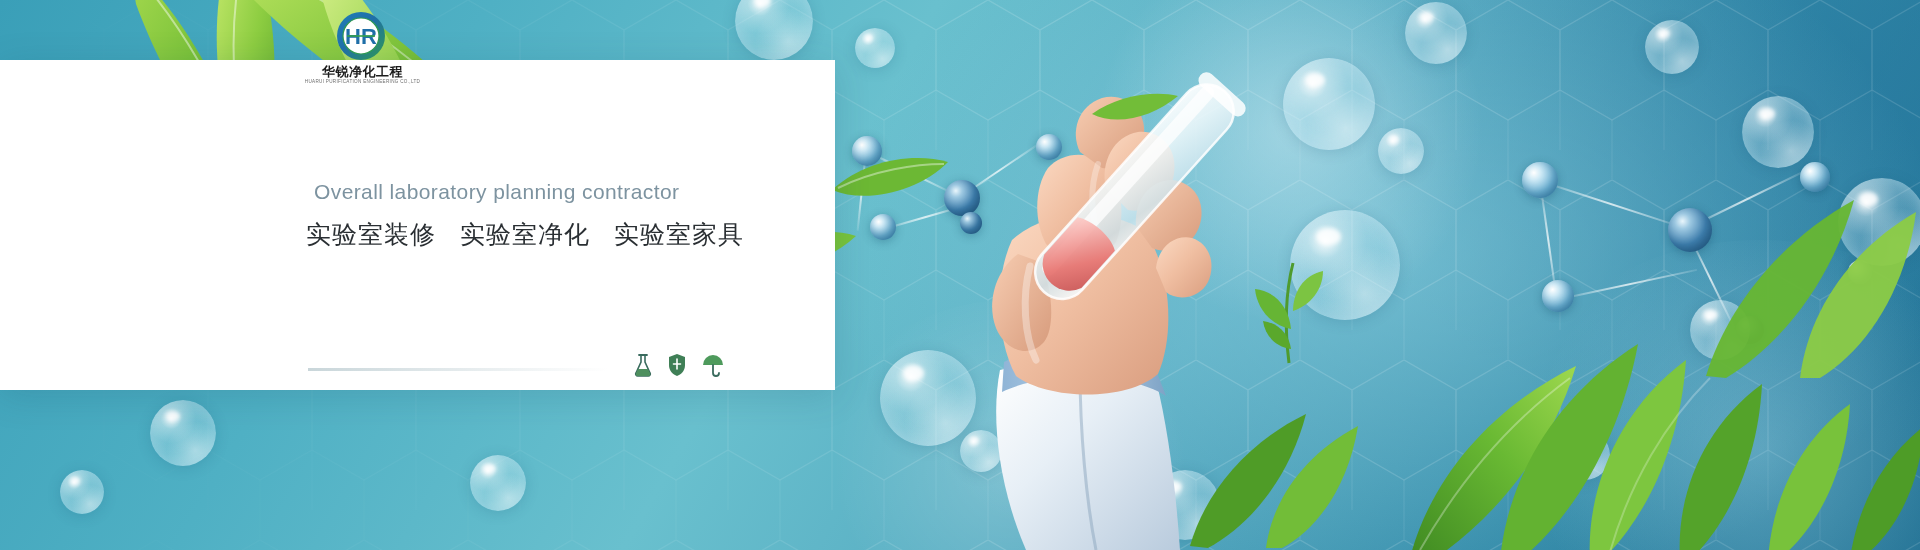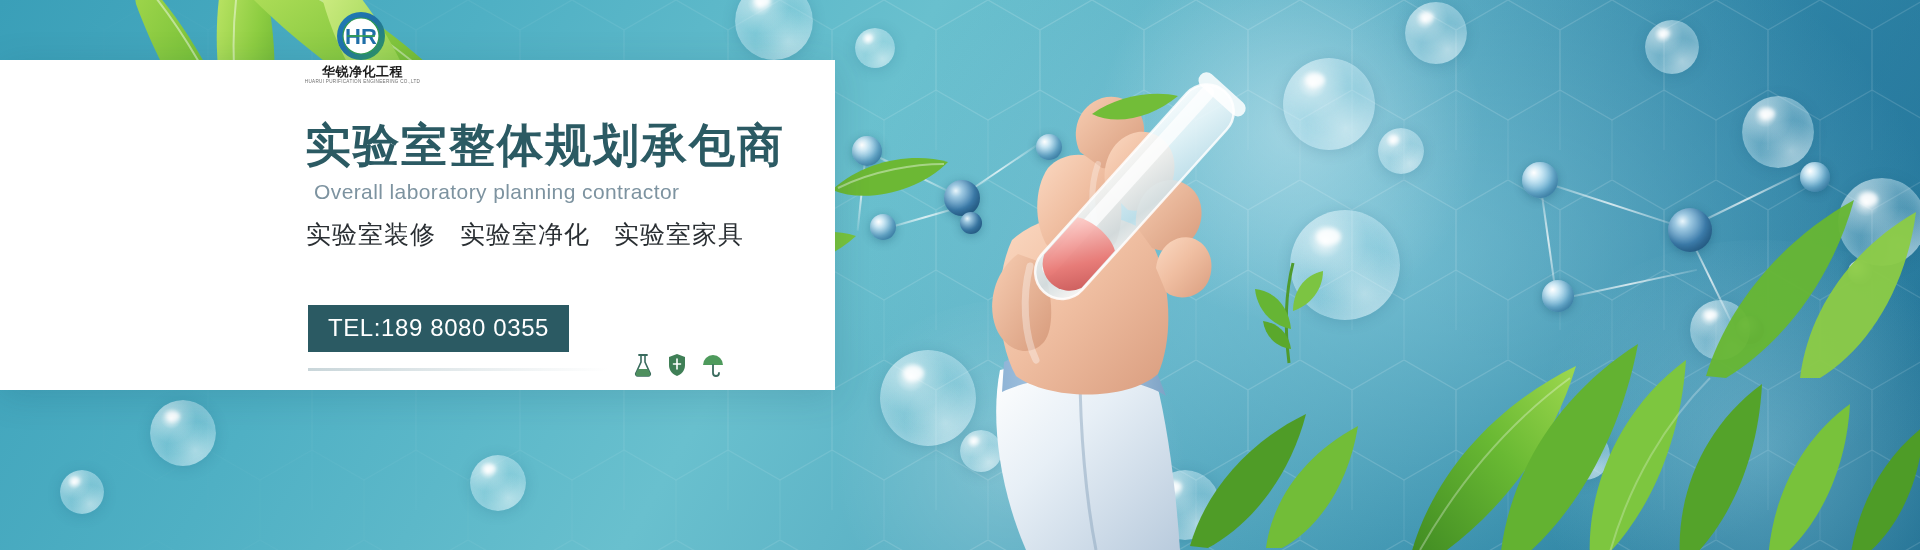--- a/index.html
+++ b/index.html
@@ -410,28 +410,26 @@
         <circle cx="26" cy="26" r="18" fill="#ffffff"></circle>
         <circle cx="26" cy="26" r="18" fill="none" stroke="#2f9a52" stroke-width="1.2"></circle>
         <text x="26" y="34" text-anchor="middle" font-family="Liberation Sans, sans-serif" font-size="22" font-weight="700" fill="#1f6fa8">HR</text>
         <path d="M12 26 L40 26" stroke="#37a24a" stroke-width="1.6"></path>
       </svg>
     </div>
     <div class="logo-cn">华锐净化工程</div>
     <div class="logo-en">HUARUI PURIFICATION ENGINEERING CO.,LTD</div>
   </div>
 
-  <div class="title-cn">实验室整体规划承包商</div>
   <div class="title-en">Overall laboratory planning contractor</div>
 
   <div class="svc-line l1">
     <span>实验室装修</span><span class="svc-gap"></span><span>实验室净化</span><span class="svc-gap"></span><span>实验室家具</span>
   </div>
 
-  <div class="tel-btn">TEL:189 8080 0355</div>
 
   <div class="rule"></div>
 
   <div class="mini-icons">
     <span>
       <svg width="18" height="24" viewBox="0 0 18 24">
         <path d="M7 2 L7 9 L2 20 A2 2 0 0 0 4 23 L14 23 A2 2 0 0 0 16 20 L11 9 L11 2 Z" fill="none" stroke="#3a6b5e" stroke-width="1.6"></path>
         <path d="M5 2 L13 2" stroke="#3a6b5e" stroke-width="1.8" stroke-linecap="round"></path>
         <path d="M4.2 16 L13.8 16 L16 20 A2 2 0 0 1 14 23 L4 23 A2 2 0 0 1 2 20 Z" fill="#4e8f5e"></path>
       </svg>

